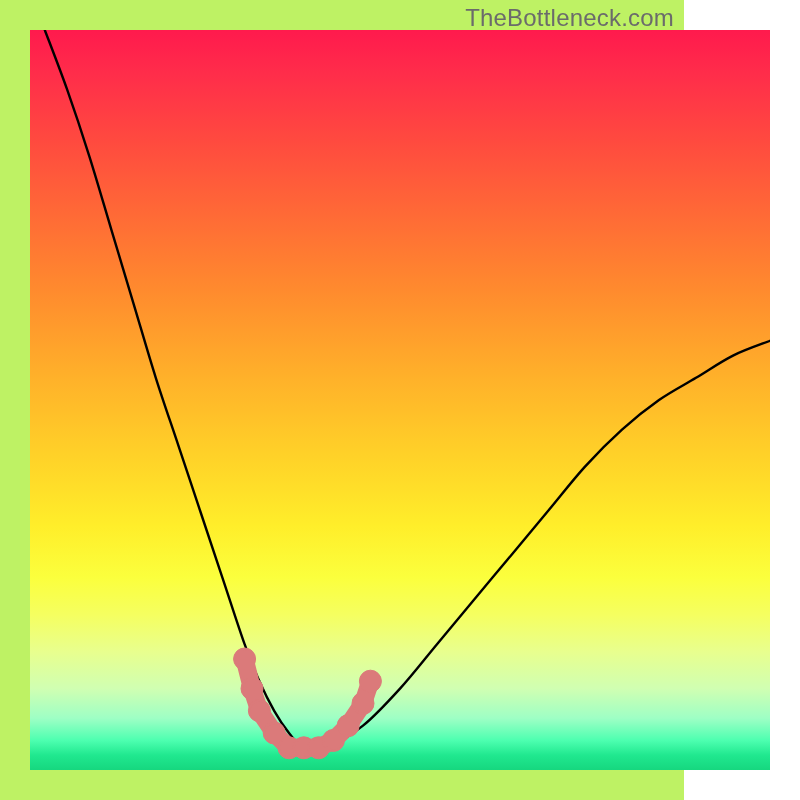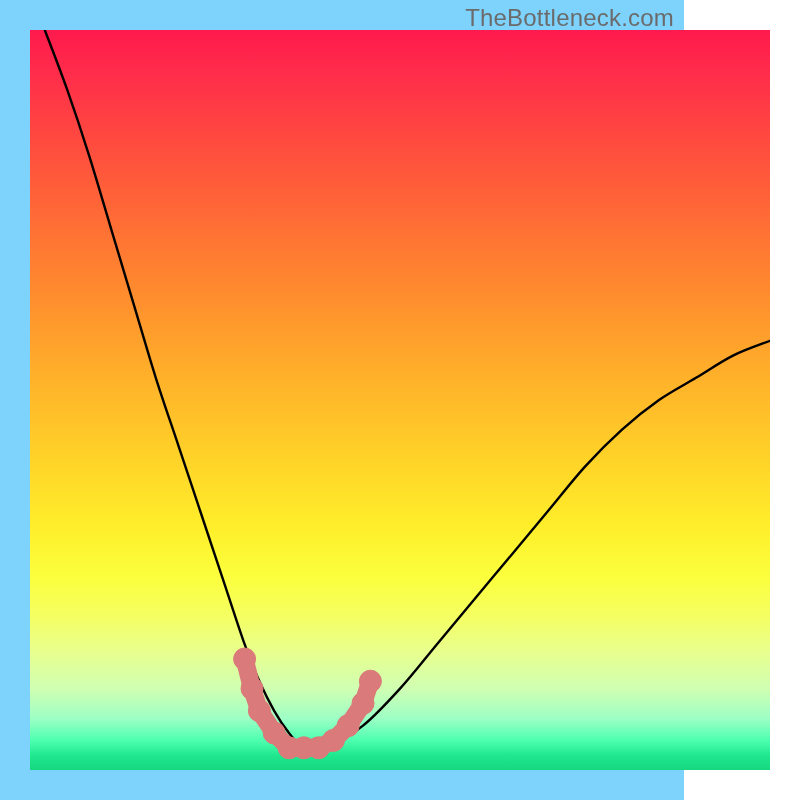--- a/index.html
+++ b/index.html
@@ -7,21 +7,21 @@
     padding: 0;
     width: 800px;
     height: 800px;
     overflow: hidden;
     font-family: Arial, Helvetica, sans-serif;
   }
   .stage {
     position: relative;
     width: 684px;
     height: 800px;
-    background: #7dd3fc;
+    background: #bef264;
   }
   .watermark {
     position: absolute;
     top: 4px;
     right: 10px;
     font-size: 24px;
     font-weight: 500;
     color: #6b6b6b;
     letter-spacing: 0.2px;
     z-index: 10;

